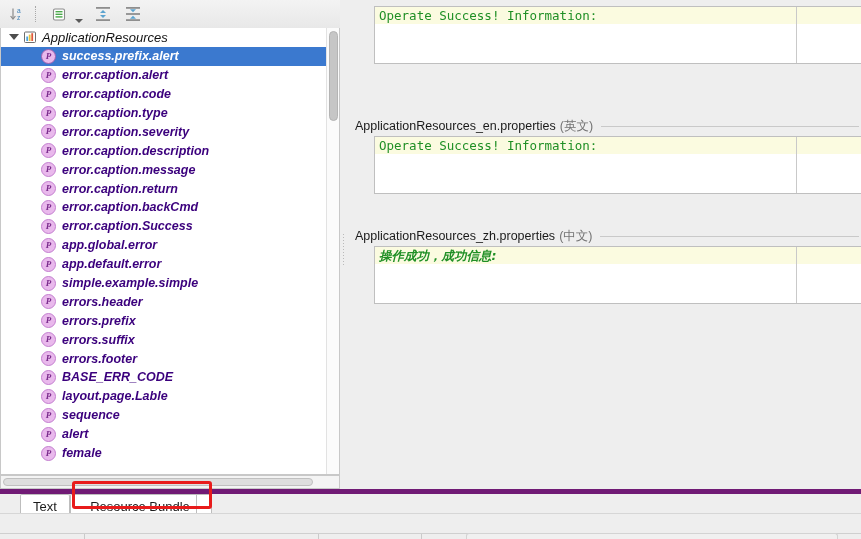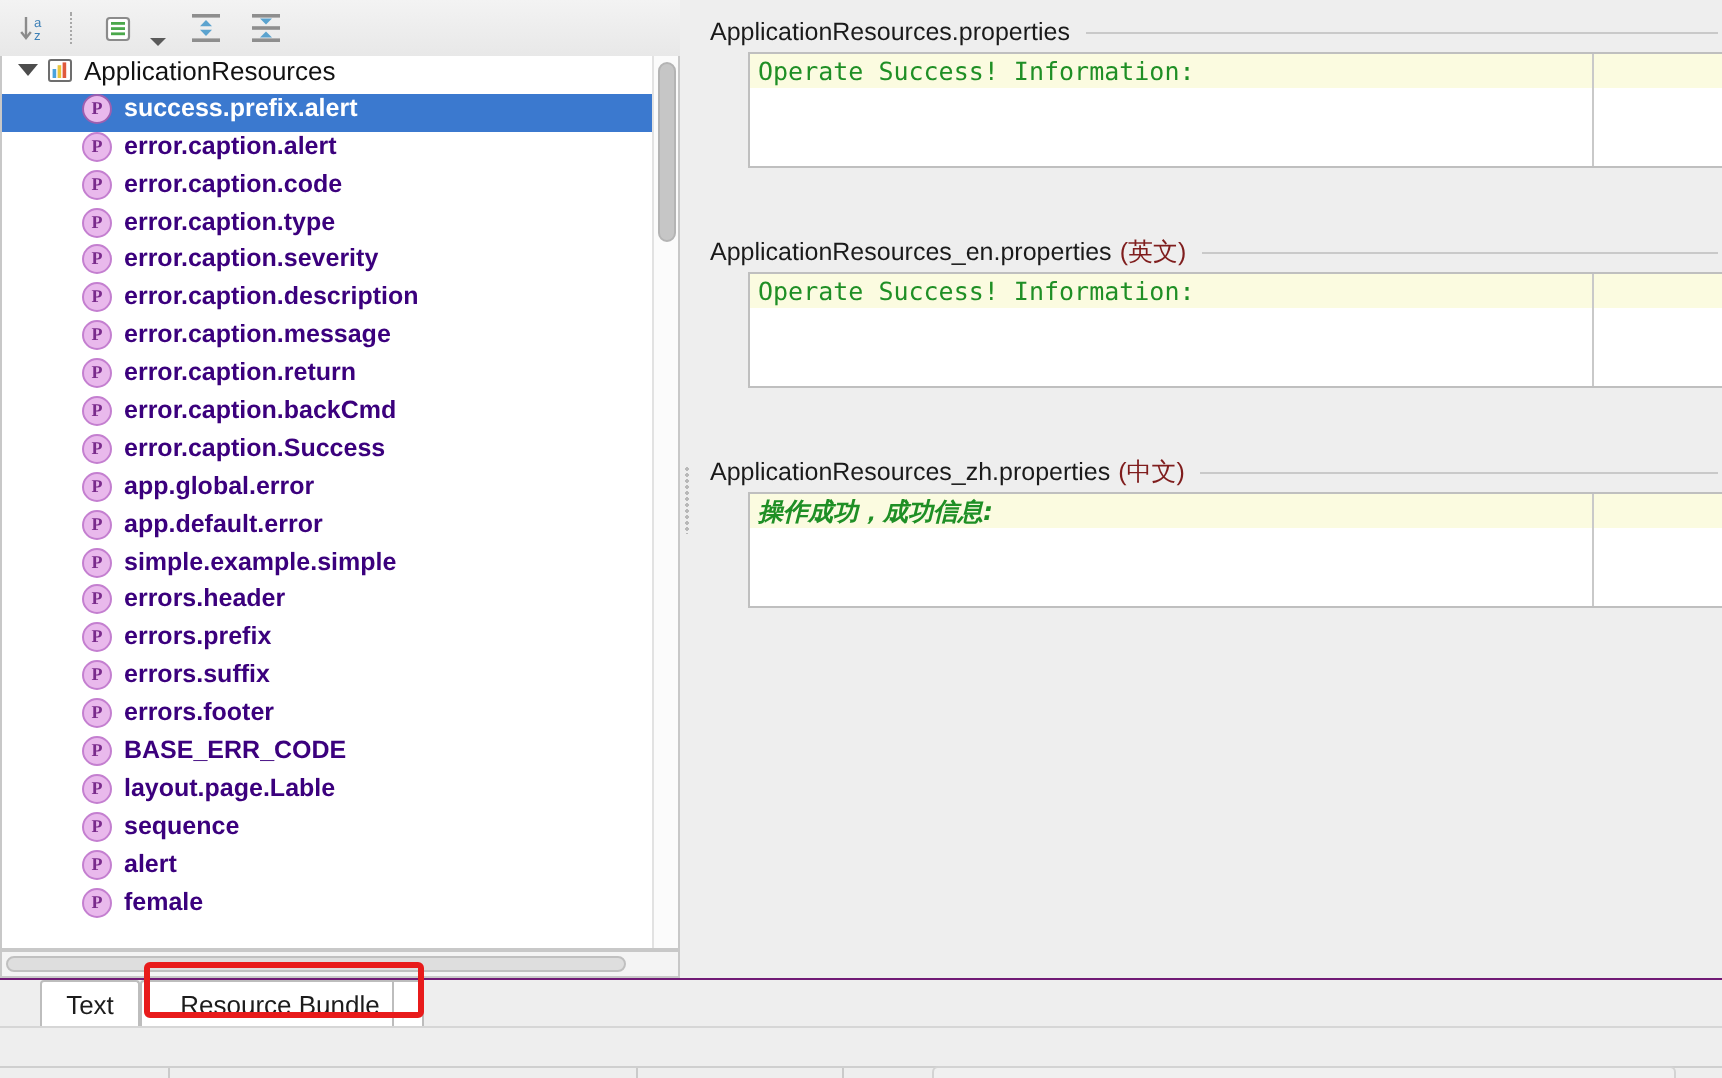--- a/index.html
+++ b/index.html
@@ -45,22 +45,22 @@
   
   #tree-panel{
     position:absolute;left:0;top:28px;width:340px;height:447px;
     background:#ffffff;border:1px solid #c8c8c8;border-top:none;
     box-sizing:border-box;overflow:hidden;
   }
   #tree-scroll-area{
     position:absolute;left:0;top:0;right:13px;bottom:0;overflow:hidden;
   }
   .tree-row{
-    height:18.9px;display:flex;
-    font-size:13px;padding-left:6px;white-space:nowrap;
+    height:18.9px;display:flex;align-items:center;
+    font-size:13px;padding-left:6px;white-space:nowrap;font-style:italic;
   }
   .tree-root{font-weight:400;color:#111;}
   .tree-leaf{
     padding-left:40px;color:#3b007d;font-weight:bold;font-size:12.5px;
   }
   .tree-leaf.selected{
     background:#3b79cf;color:#ffffff;
   }
   .twisty{
     width:14px;height:14px;display:inline-flex;align-items:center;
@@ -102,21 +102,21 @@
   }
   #tree-hsb-thumb{
     position:absolute;left:2px;top:2px;width:310px;height:8px;
     background:#dedede;border:1px solid #c0c0c0;border-radius:4px;
     box-sizing:border-box;
   }
 
   
   #tabbar{
     position:absolute;left:0;top:489px;width:861px;height:24px;
-    background:#eeeeee;border-top:1px solid #701a75;
+    background:#eeeeee;border-top:5px solid #701a75;
   }
   .tab{
     position:absolute;top:0;height:23px;
     background:#ffffff;border:1px solid #bdbdbd;border-bottom:none;
     box-sizing:border-box;
     display:flex;align-items:center;justify-content:center;
     font-size:13px;color:#1c1c1c;padding:0 10px;
     border-radius:2px 2px 0 0;
   }
   #tab-text{left:20px;width:50px;}
@@ -147,21 +147,21 @@
     background:#eeeeee;overflow:hidden;
   }
   .section{position:absolute;left:0;width:513px;}
   .sec-header{
     display:flex;align-items:center;height:20px;
     font-size:12.5px;color:#1a1a1a;padding-left:7px;
   }
   .sec-header .sep-line{
     flex:1;height:1px;background:#c9c9c9;margin-left:8px;margin-right:2px;
   }
-  .sec-lang{color:#7f1d1d;}
+  .sec-lang{color:#737373;}
   .editor{
     position:relative;margin-left:26px;width:520px;height:58px;
     background:#ffffff;border:1px solid #bfbfbf;border-right:none;
     box-sizing:border-box;overflow:hidden;
   }
   .editor .caret-line{
     position:absolute;left:0;top:0;right:0;height:17px;
     background:#fbfbe0;
   }
   .editor .code{
@@ -367,24 +367,20 @@
     </div>
   </div>
 
   <div id="splitter">
     <div id="splitter-grip"></div>
   </div>
 
   <div id="right-pane">
     <div id="sections">
         <div class="section" style="top: 6px;">
-          <div class="sec-header">
-            <span>ApplicationResources.properties</span>
-            <span class="sep-line"></span>
-          </div>
           <div class="editor">
             <div class="caret-line" style="background: rgb(251, 251, 224);"></div>
             <div class="margin-guide" style="left: 421px;"></div>
             <div class="code" style="color: rgb(31, 143, 37);">Operate Success! Information:</div>
           </div>
         </div>
         <div class="section" style="top: 116px;">
           <div class="sec-header">
             <span>ApplicationResources_en.properties</span>
             <span class="sec-lang" style="margin-left: 4px;">(英文)</span>

